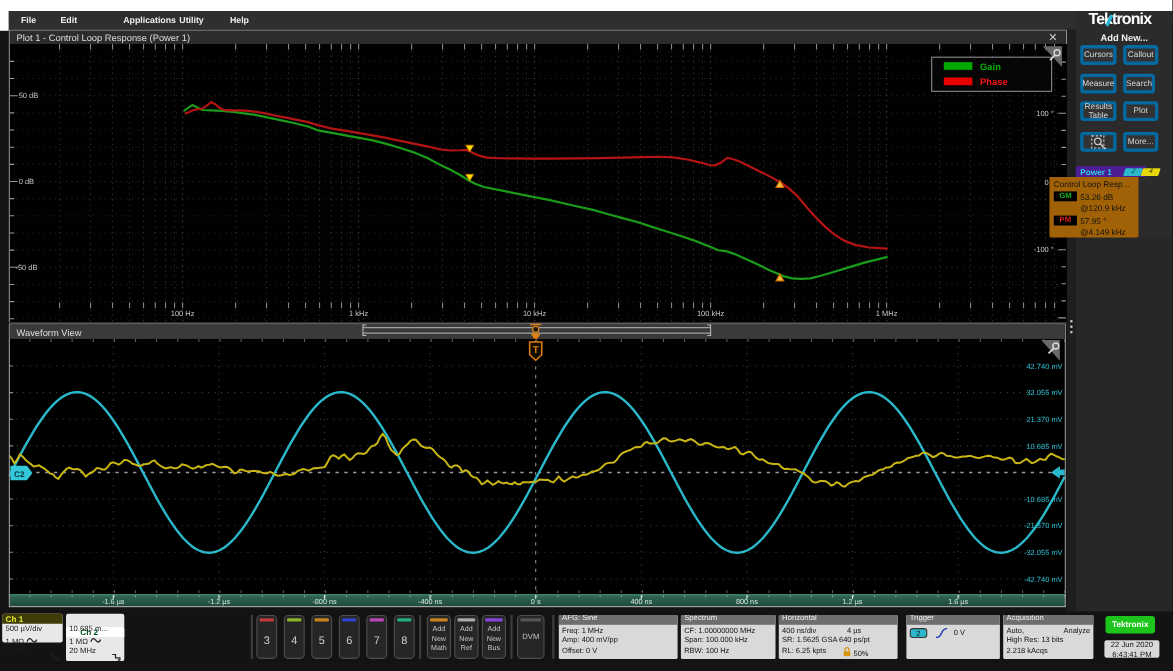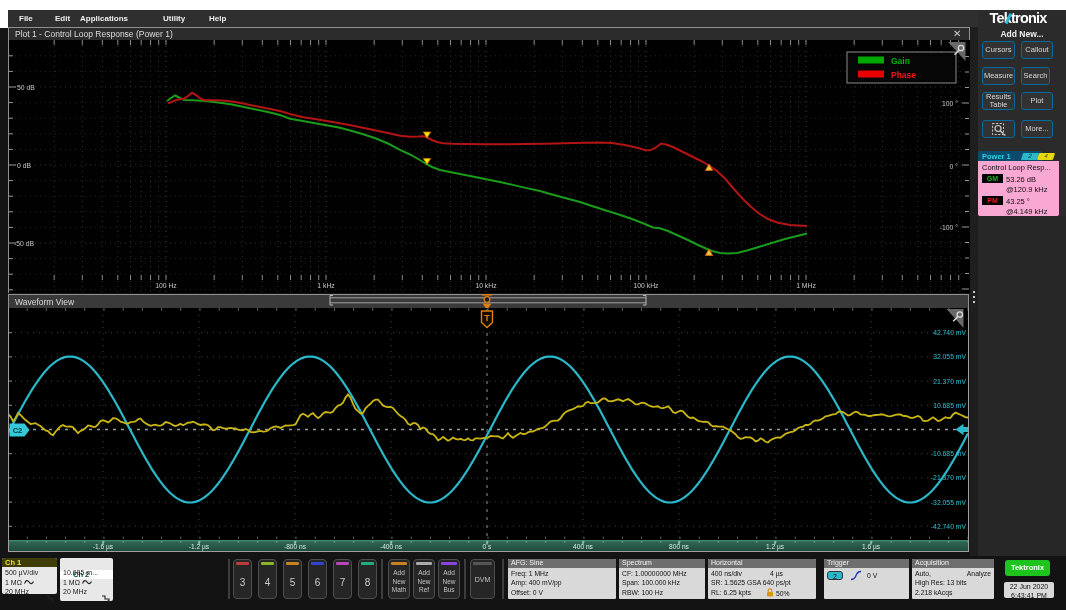--- a/index.html
+++ b/index.html
@@ -1,17 +1,17 @@
 <!DOCTYPE html>
 <html><head><meta charset="utf-8"><style>
 * { margin:0; padding:0; box-sizing:border-box; }
 body { width:1066px; height:610px; position:relative; overflow:hidden;
        background:#141414; font-family:"Liberation Sans", sans-serif; }
 .abs { position:absolute; }
-.btn { position:absolute; background:#323232; border:1px solid #0369a1; border-radius:3px;
+.btn { position:absolute; background:#323232; border:3px solid #0369a1; border-radius:3px;
         color:#d8d8d8; font-size:7.5px; display:flex; align-items:center; justify-content:center;
         text-align:center; line-height:8px; }
 .nbtn { position:absolute; top:559px; width:19px; height:40px; background:#262626;
          border:1px solid #4e4e4e; border-radius:4px; }
 .abtn { position:absolute; top:559px; width:22px; height:40px; background:#262626;
          border:1px solid #4e4e4e; border-radius:4px; }
 .cbar { position:absolute; top:2px; left:2px; right:2px; height:2.5px; border-radius:1px; }
 .nnum { position:absolute; top:17px; width:100%; text-align:center; color:#cccccc; font-size:10px; }
 .atxt { position:absolute; top:9px; width:100%; text-align:center; color:#c4c4c4; font-size:6.5px; line-height:8.5px; }
 .ibox { position:absolute; top:559px; height:40px; background:#d9d9d9; border-radius:1px; overflow:hidden; }
@@ -22,21 +22,21 @@
               font-size:8px; font-weight:bold;text-align:center; }
 </style></head>
 <body>
 
 <div class="abs" style="left:0;top:0;width:1066px;height:10px;background:#ffffff"></div>
 <div class="abs" style="left:0;top:10px;width:8px;height:18px;background:#ffffff"></div>
 
 <div class="abs" style="left:8px;top:10px;width:1058px;height:17px;background:#2f2f2f">
   <div class="menu-item" style="left:11px">File</div>
   <div class="menu-item" style="left:47px">Edit</div>
-  <div class="menu-item" style="left:72px">Applications</div>
+  <div class="menu-item" style="left:104px">Applications</div>
   <div class="menu-item" style="left:155px">Utility</div>
   <div class="menu-item" style="left:201px">Help</div>
 </div>
 
 <div class="abs" style="left:8px;top:27px;width:962px;height:266px;background:#050505;border:1px solid #909090">
   <div class="abs" style="left:0;top:0;width:960px;height:13px;background:#2c2c2c;border-bottom:1px solid #555">
     <div class="abs" style="left:6px;top:1px;color:#dddddd;font-size:8.5px">Plot 1 - Control Loop Response (Power 1)</div>
     <div class="abs" style="left:944px;top:0px;color:#cccccc;font-size:10px">✕</div>
   </div>
 </div>
@@ -547,38 +547,38 @@
 <div class="btn" style="left:982px;top:120px;width:33px;height:18px">
     <svg width="16" height="14" viewBox="0 0 16 14">
       <rect x="1.5" y="1.5" width="11" height="11" fill="none" stroke="#cccccc" stroke-width="1" stroke-dasharray="2,1.6"></rect>
       <circle cx="7" cy="6.5" r="3" fill="none" stroke="#cccccc" stroke-width="1.2"></circle>
       <line x1="9.2" y1="8.7" x2="12" y2="11.5" stroke="#cccccc" stroke-width="1.4"></line>
       <path d="M12 11 l3 2 l-2 1 z" fill="#ccc"></path>
     </svg>
   </div>
 <div class="btn" style="left:1021px;top:120px;width:32px;height:18px">More...</div>
 
-<div class="abs" style="left:978px;top:151px;width:64px;height:10px;background:#0c4a6e;border-radius:2px 2px 0 0">
+<div class="abs" style="left:978px;top:151px;width:64px;height:10px;background:#4c1d95;border-radius:2px 2px 0 0">
   <div class="abs" style="left:4px;top:1px;color:#2ad4e0;font-size:7.5px;font-weight:bold">Power 1</div>
   <div class="abs" style="left:44px;top:1.5px;width:16px;height:7px;background:#2ab8ca;transform:skewX(-18deg);border-radius:1px;color:#00333a;font-size:6px;text-align:center;line-height:7px">2</div>
   <div class="abs" style="left:60px;top:1.5px;width:16px;height:7px;background:#e8d80e;transform:skewX(-18deg);border-radius:1px;color:#333300;font-size:6px;text-align:center;line-height:7px">4</div>
 </div>
-<div class="abs" style="left:978px;top:161px;width:81px;height:55px;background:#f9a8d4;border-radius:0 0 2px 2px;font-size:7.5px;color:#111">
+<div class="abs" style="left:954px;top:161px;width:81px;height:55px;background:#a16207;border-radius:0 0 2px 2px;font-size:7.5px;color:#111">
   <div class="abs" style="left:4px;top:2px">Control Loop Resp...</div>
   <div class="abs" style="left:4px;top:13px;width:21px;height:9px;background:#000;color:#1db41d;font-size:7px;font-weight:bold;text-align:center;line-height:9px">GM</div>
   <div class="abs" style="left:28px;top:14px">53.26 dB</div>
   <div class="abs" style="left:28px;top:24px">@120.9 kHz</div>
   <div class="abs" style="left:4px;top:35px;width:21px;height:9px;background:#000;color:#e02020;font-size:7px;font-weight:bold;text-align:center;line-height:9px">PM</div>
-  <div class="abs" style="left:28px;top:36px">43.25 °</div>
+  <div class="abs" style="left:28px;top:36px">57.95 °</div>
   <div class="abs" style="left:28px;top:46px">@4.149 kHz</div>
 </div>
 
 <div class="abs" style="left:0;top:556px;width:1066px;height:54px;background:#131313"></div>
 
-<div class="abs" style="left:2px;top:558px;width:55px;height:36px;background:#e8e8e8;border-radius:2px">
+<div class="abs" style="left:2px;top:558px;width:55px;height:26px;background:#e8e8e8;border-radius:2px">
   <div class="abs" style="left:0;top:0;width:55px;height:9px;background:#3f3c08;border-radius:2px 2px 0 0;color:#e8e830;font-size:7.5px;font-weight:bold;line-height:9px;padding-left:3px">Ch 1</div>
   <div class="abs" style="left:3px;top:10px;font-size:7px;color:#1a1a1a;line-height:9.5px">500 µV/div<br>1 MΩ <svg width="10" height="8" viewBox="0 0 10 8" style="vertical-align:-1px">
         <path d="M0.5 5.5 Q2.5 0.5 5 4 T9.5 3.5" fill="none" stroke="#222" stroke-width="1.2"></path>
       </svg><br>20 MHz</div>
   <div class="abs" style="left:43px;top:31px"><svg width="9" height="8" viewBox="0 0 9 8">
         <path d="M1 1 L4 1 L4 4 L8 4 M5.5 4 L8 4 L8 6.5" fill="none" stroke="#222" stroke-width="1.1"></path>
         <path d="M8 7 L5.6 6.3 L7.3 4.9 Z" fill="#222"></path>
       </svg></div>
 </div>
 

